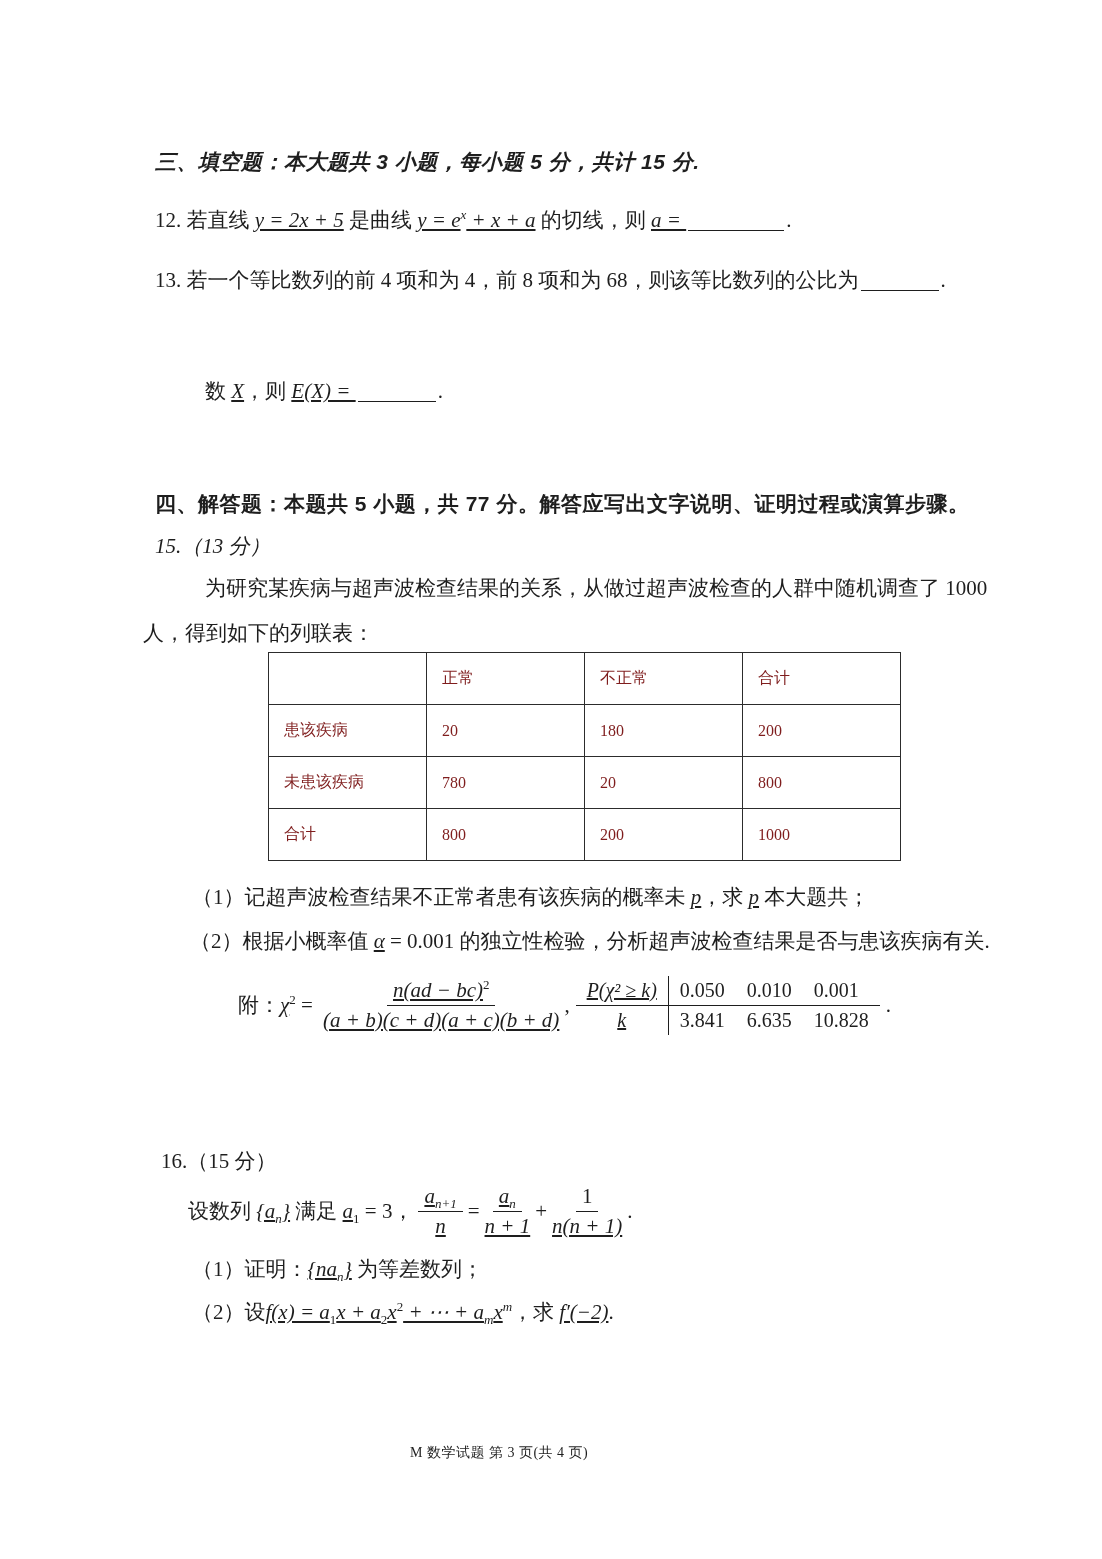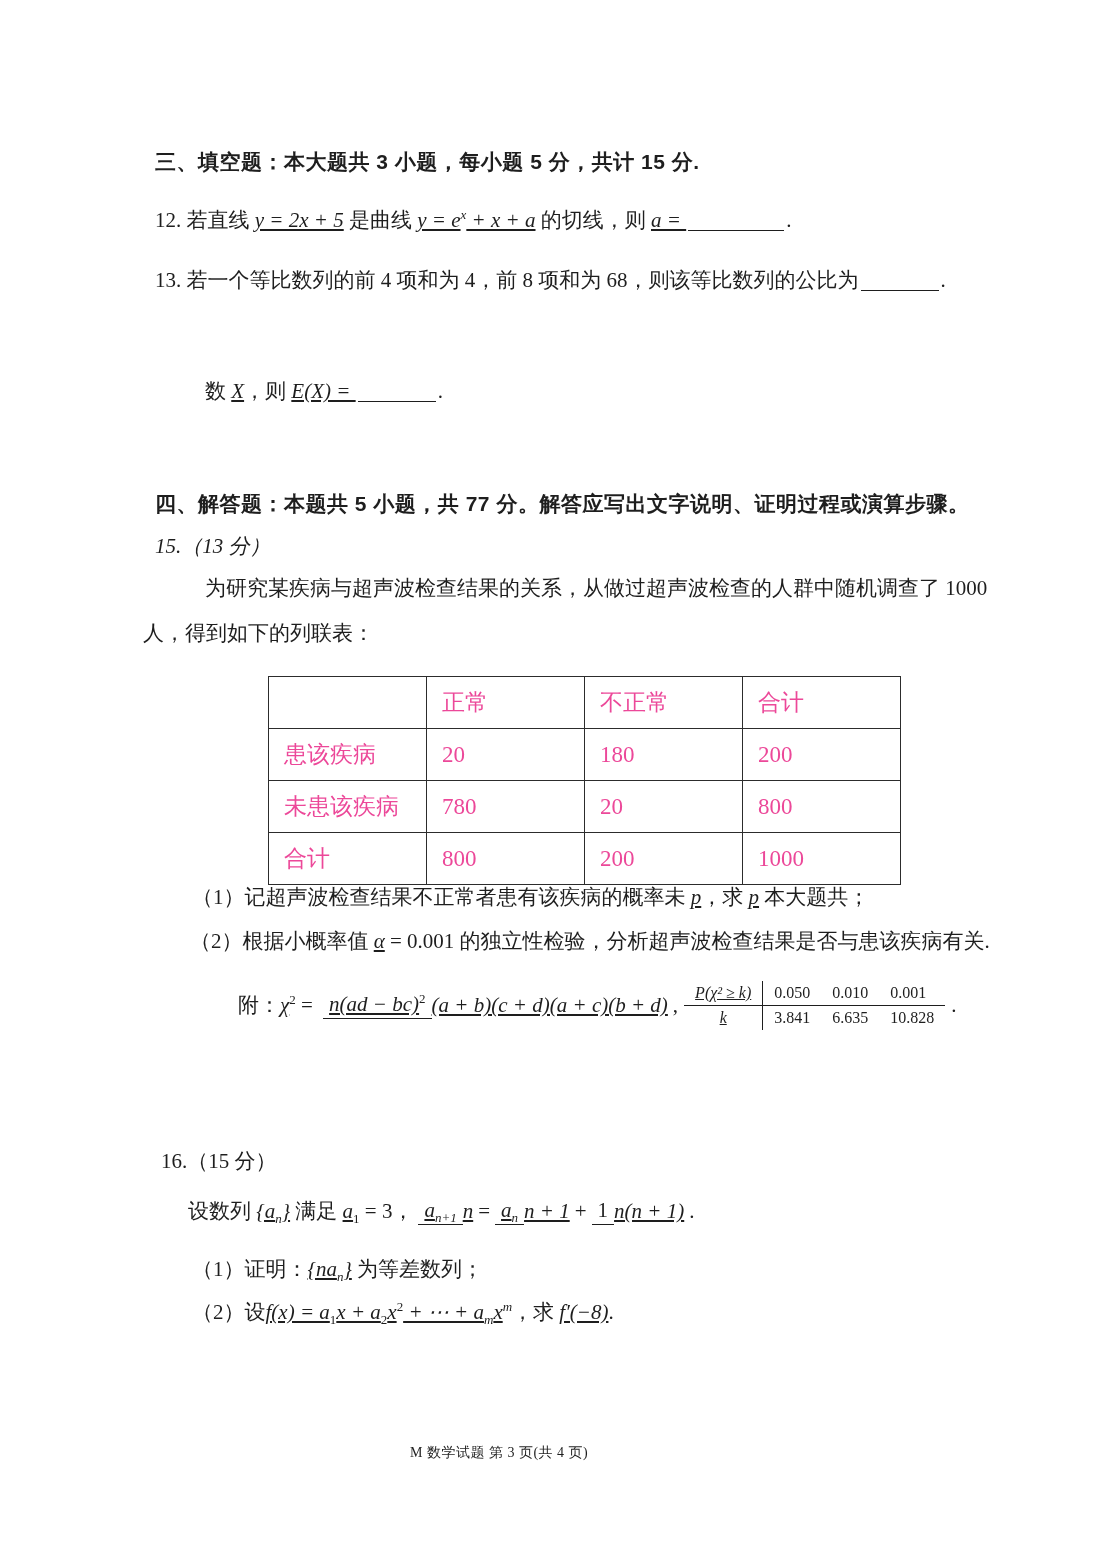--- a/index.html
+++ b/index.html
@@ -6,37 +6,37 @@
   .page{position:relative;width:1102px;height:1559px;background:#ffffff;
         font-family:"Liberation Serif","DejaVu Serif",serif;color:#1e1e1e;font-size:21px;overflow:hidden;}
   .line{position:absolute;white-space:pre;line-height:1.3;}
   .heading{font-family:"Liberation Sans","DejaVu Sans",sans-serif;font-weight:700;letter-spacing:.5px;}
   .m{font-style:italic;font-family:"Liberation Serif","DejaVu Serif",serif;text-decoration:underline;}
   sub,sup{font-size:13px;line-height:0;font-style:normal;}
   sub.it,sup.it{font-style:italic;}
   .blank{display:inline-block;height:5px;border-bottom:1.7px solid #1e1e1e;vertical-align:-4px;margin:0 2px;}
   .blank.w90{width:96px;} .blank.w78{width:78px;}
   .flexline{position:absolute;display:flex;align-items:center;white-space:pre;}
-  .frac{display:inline-flex;flex-direction:row;align-items:center;line-height:1.25;text-align:center;margin:0 5px;}
+  .frac{display:inline-flex;flex-direction:column;align-items:center;line-height:1.25;text-align:center;margin:0 5px;}
   .frac .num{display:block;border-bottom:1.5px solid #1e1e1e;padding:0 6px 1px;}
   .frac .den{display:block;padding-top:1px;}
-  .ctable{position:absolute;left:268px;top:652px;border-collapse:collapse;table-layout:fixed;font-size:23px;color:#ec4899;margin-top:24px;}
+  .ctable{position:absolute;left:268px;top:652px;border-collapse:collapse;table-layout:fixed;font-size:16px;color:#7f1d1d;}
   .ctable td{width:142px;height:51px;border:1.5px solid #2c2c2c;padding:0 0 0 15px;vertical-align:middle;}
-  .ptab{border-collapse:collapse;font-size:16px;margin:16px 6px;display:inline-table;}
+  .ptab{border-collapse:collapse;font-size:20px;margin:16px 6px;display:inline-table;}
   .ptab td{padding:3px 11px;}
   .ptab tr:first-child td{border-bottom:1.5px solid #1e1e1e;}
   .ptab td:first-child{border-right:1.5px solid #1e1e1e;text-align:center;}
   .footer{position:absolute;left:410px;top:1444px;font-size:14px;letter-spacing:.5px;}
 </style>
 </head>
 <body>
 
 <div class="page">
 
-  <div class="line heading" style="left:155px;top:148px;">三、填空题：本大题共 3 小题，每小题 5 分，共计 15 分.</div>
+  <div class="line heading" style="left:155px;top:148px;font-style:italic;">三、填空题：本大题共 3 小题，每小题 5 分，共计 15 分.</div>
 
   <div class="line" style="left:155px;top:207px;"><span>12. </span><span>若直线 </span><span class="m">y = 2x + 5</span><span> 是曲线 </span><span class="m">y = e</span><sup class="it">x</sup><span class="m"> + x + a</span><span> 的切线，则 </span><span class="m">a = </span><span class="blank w90"></span><span>.</span></div>
 
   <div class="line" style="left:155px;top:267px;"><span>13. </span><span>若一个等比数列的前 4 项和为 4，前 8 项和为 68，则该等比数列的公比为</span><span class="blank w78"></span><span>.</span></div>
 
   <div class="line" style="left:205px;top:378px;"><span>数 </span><span class="m">X</span><span>，则 </span><span class="m">E(X) = </span><span class="blank w78"></span><span>.</span></div>
 
   <div class="line heading" style="left:155px;top:490px;">四、解答题：本题共 5 小题，共 77 分。解答应写出文字说明、证明过程或演算步骤。</div>
 
   <div class="line" style="left:155px;top:533px;font-style:italic;">15.（13 分）</div>
@@ -121,17 +121,17 @@
     <span>+</span>
     <span class="frac">
       <span class="num">1</span>
       <span class="den m">n(n + 1)</span>
     </span>
     <span>.</span>
   </div>
 
   <div class="line" style="left:192px;top:1256px;"><span>（1）</span><span>证明：</span><span class="m">{na</span><sub class="it">n</sub><span class="m">}</span><span> 为等差数列；</span></div>
 
-  <div class="line" style="left:192px;top:1299px;"><span>（2）</span><span>设</span><span class="m">f(x) = a</span><sub>1</sub><span class="m">x + a</span><sub>2</sub><span class="m">x</span><sup>2</sup><span class="m"> + ⋯ + a</span><sub class="it">m</sub><span class="m">x</span><sup class="it">m</sup><span>，求 </span><span class="m">f′(−8)</span><span>.</span></div>
+  <div class="line" style="left:192px;top:1299px;"><span>（2）</span><span>设</span><span class="m">f(x) = a</span><sub>1</sub><span class="m">x + a</span><sub>2</sub><span class="m">x</span><sup>2</sup><span class="m"> + ⋯ + a</span><sub class="it">m</sub><span class="m">x</span><sup class="it">m</sup><span>，求 </span><span class="m">f′(−2)</span><span>.</span></div>
 
   <div class="footer">M 数学试题 第 3 页(共 4 页)</div>
 
 </div>
 
 </body></html>

